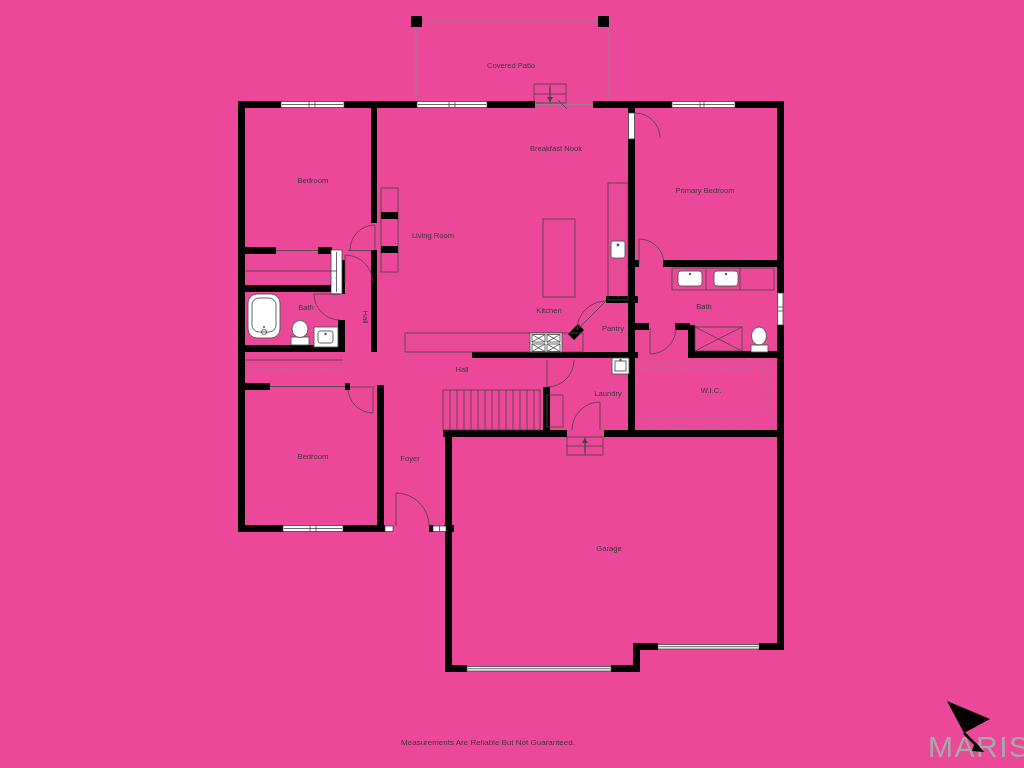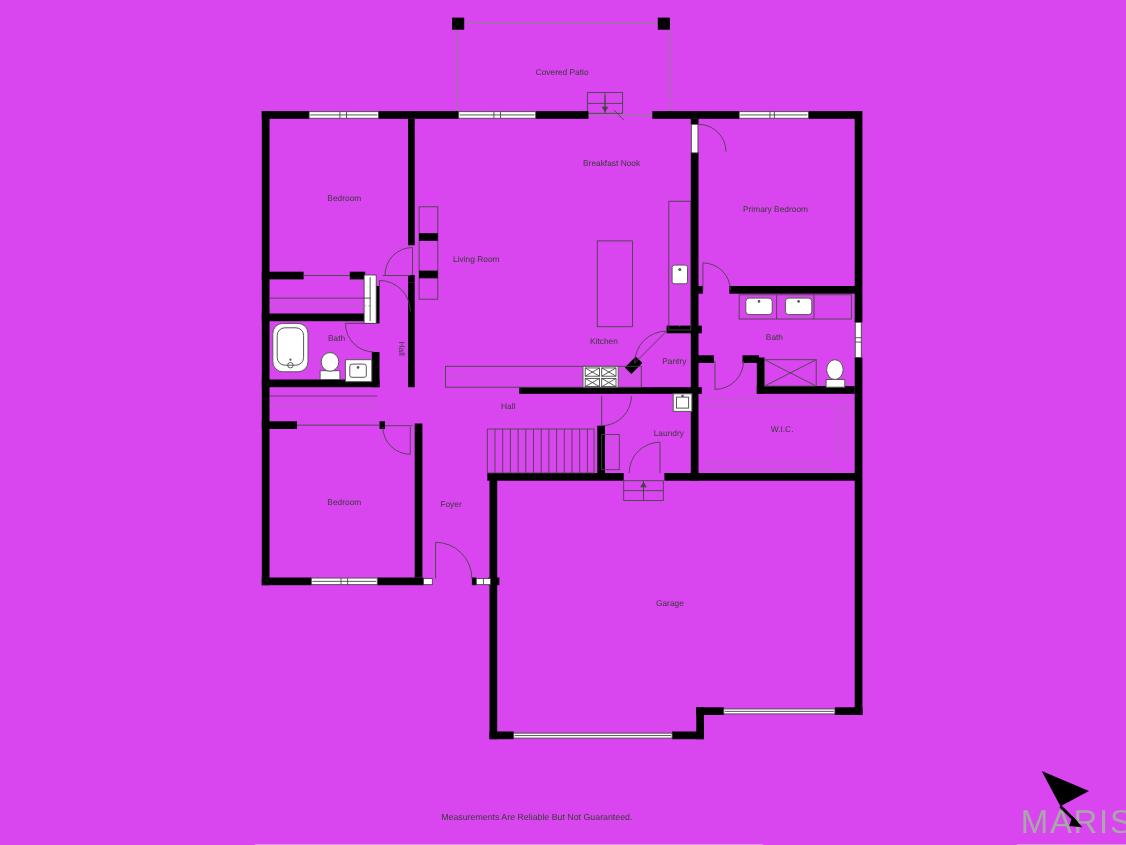--- a/index.html
+++ b/index.html
@@ -1,16 +1,16 @@
 <!DOCTYPE html>
 <html><head>
 <meta charset="utf-8">
 <style>
   html,body{margin:0;padding:0;background:#ffffff;}
-  .page{position:relative;width:1024px;height:768px;background:#d946ef;overflow:hidden;
+  .page{position:relative;width:1024px;height:768px;background:#ec4899;overflow:hidden;
         font-family:"Liberation Sans", sans-serif;}
   svg{position:absolute;left:0;top:0;}
   .room-label{font-family:"Liberation Sans", sans-serif;font-size:7.6px;fill:#3a3a3a;}
   .footer-text{font-family:"Liberation Sans", sans-serif;font-size:8px;fill:#3a3a3a;}
   .brand-text{font-family:"Liberation Sans", sans-serif;font-size:30px;fill:#a8a8a8;letter-spacing:1.5px;}
   .wall{fill:#000000;stroke:none;}
   .thin{stroke:#444444;stroke-width:0.8;fill:none;}
   .thinw{stroke:#444444;stroke-width:0.8;fill:#ffffff;}
   .lite{stroke:#888888;stroke-width:0.8;fill:none;}
   .dash{stroke:#888888;stroke-width:0.8;fill:none;stroke-dasharray:2.5 2.5;}

